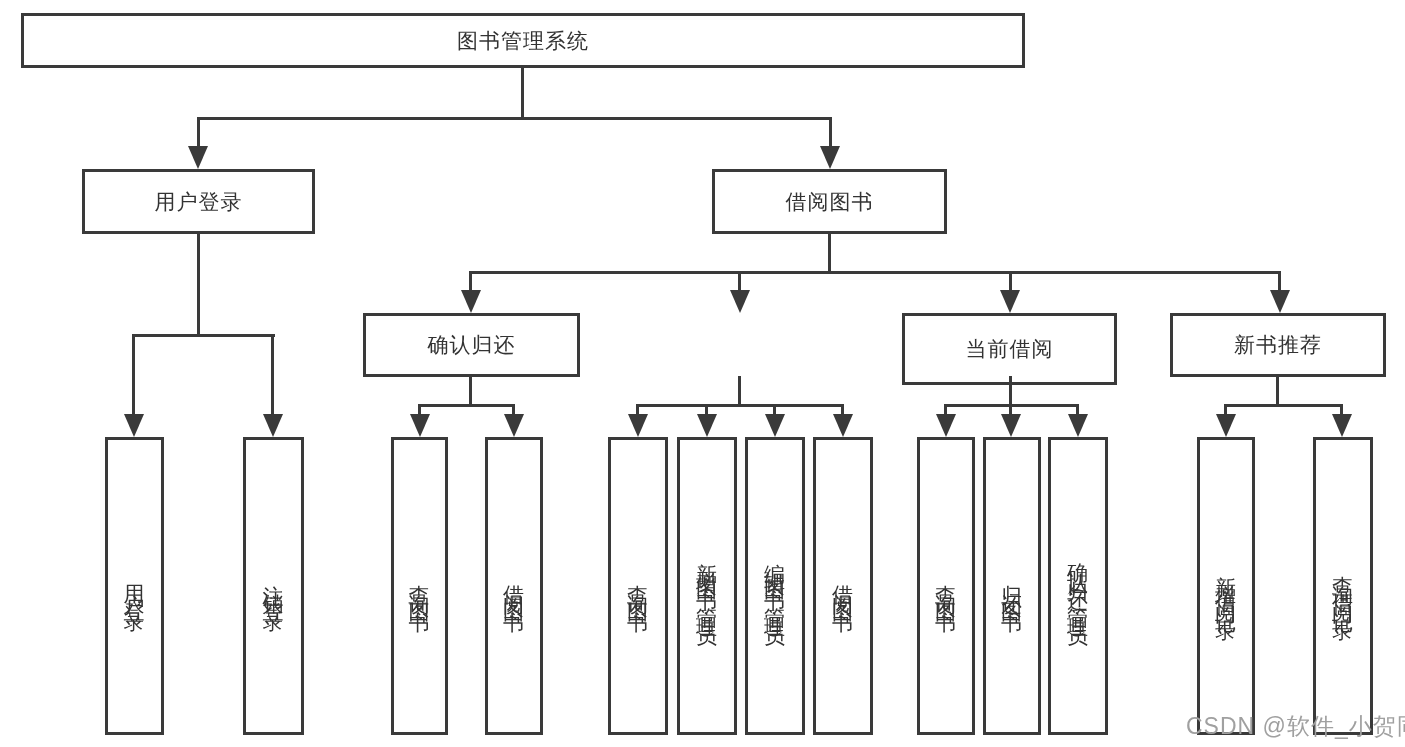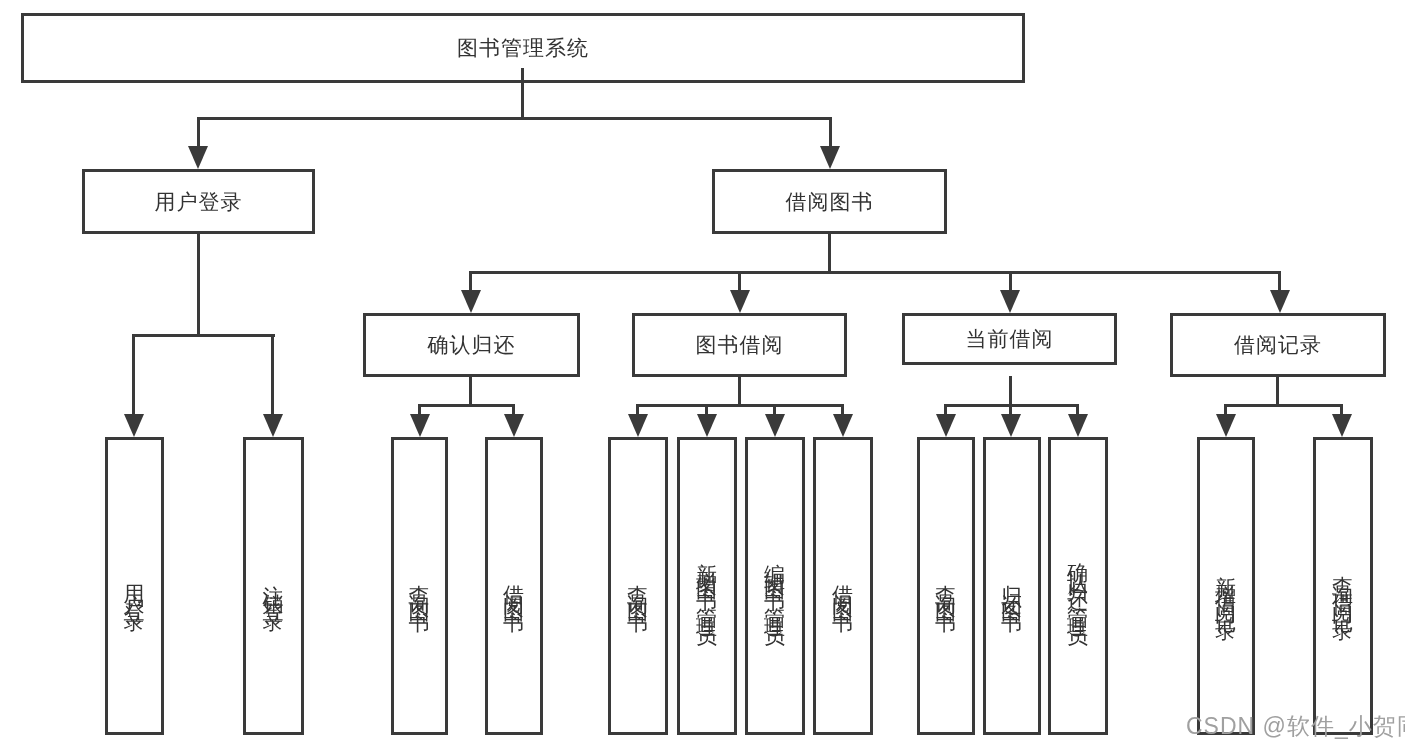--- a/index.html
+++ b/index.html
@@ -46,21 +46,21 @@
     font-size:23px;color:#a0a0a0;
     letter-spacing:1px;
     white-space:nowrap;
   }
 </style>
 </head>
 <body>
 
 <div id="stage">
 
-  <div class="box" style="left:21px;top:13px;width:1004px;height:70px">图书管理系统</div>
+  <div class="box" style="left:21px;top:13px;width:1004px;height:55px">图书管理系统</div>
 
   <div class="vl" style="left:521px;top:68px;height:52px"></div>
   <div class="hl" style="left:197px;top:117px;width:635px"></div>
   <div class="vl" style="left:197px;top:117px;height:33px"></div>
   <div class="vl" style="left:829px;top:117px;height:33px"></div>
   <div class="ar" style="left:188px;top:146px"></div>
   <div class="ar" style="left:820px;top:146px"></div>
 
   <div class="box" style="left:82px;top:169px;width:233px;height:65px">用户登录</div>
   <div class="box" style="left:712px;top:169px;width:235px;height:65px">借阅图书</div>
@@ -77,23 +77,22 @@
   <div class="vl" style="left:469px;top:271px;height:23px"></div>
   <div class="vl" style="left:738px;top:271px;height:23px"></div>
   <div class="vl" style="left:1009px;top:271px;height:23px"></div>
   <div class="vl" style="left:1278px;top:271px;height:23px"></div>
   <div class="ar" style="left:461px;top:290px"></div>
   <div class="ar" style="left:730px;top:290px"></div>
   <div class="ar" style="left:1000px;top:290px"></div>
   <div class="ar" style="left:1270px;top:290px"></div>
 
   <div class="box" style="left:363px;top:313px;width:217px;height:64px">确认归还</div>
-  <div class="box" style="left:632px;top:313px;width:215px;height:64px">图书借阅</div>
-  <div class="box" style="left:902px;top:313px;width:215px;height:52px">当前借阅</div>
-  <div class="box" style="left:1170px;top:313px;width:216px;height:64px">借阅记录</div>
+  <div class="box" style="left:902px;top:313px;width:215px;height:72px">当前借阅</div>
+  <div class="box" style="left:1170px;top:313px;width:216px;height:64px">新书推荐</div>
 
   <div class="vl" style="left:469px;top:376px;height:31px"></div>
   <div class="hl" style="left:418px;top:404px;width:97px"></div>
   <div class="vl" style="left:418px;top:404px;height:14px"></div>
   <div class="vl" style="left:512px;top:404px;height:14px"></div>
   <div class="ar" style="left:410px;top:414px"></div>
   <div class="ar" style="left:504px;top:414px"></div>
 
   <div class="vl" style="left:738px;top:376px;height:31px"></div>
   <div class="hl" style="left:636px;top:404px;width:208px"></div>

